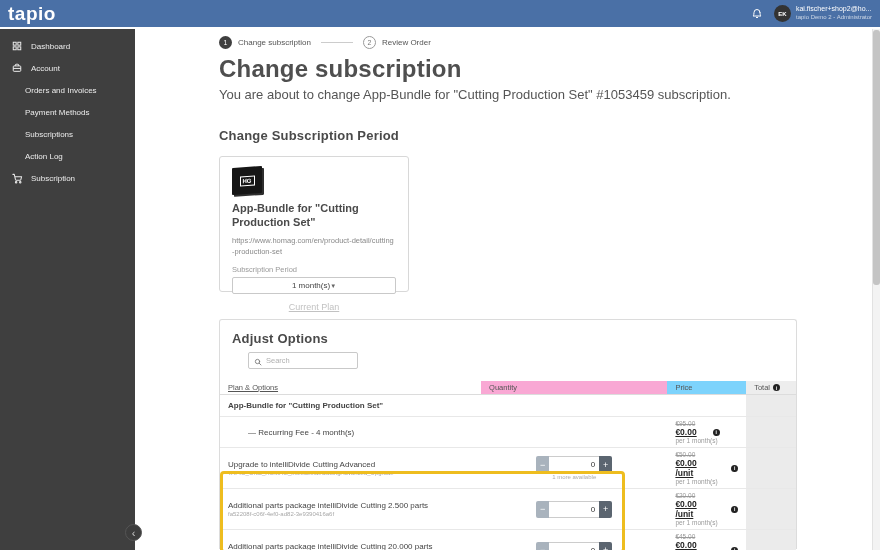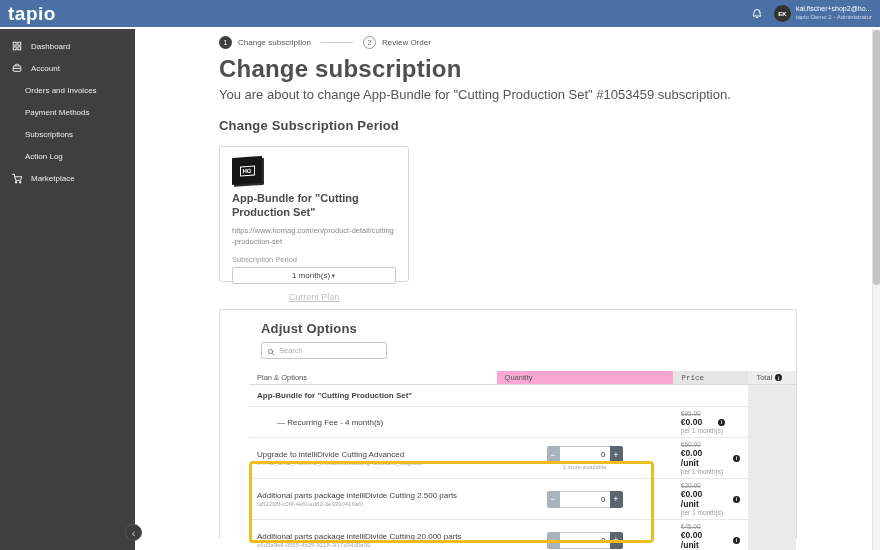--- a/index.html
+++ b/index.html
@@ -39,51 +39,51 @@
   .steps { display:flex; align-items:center; margin-top:7px; }
   .step-circle { width:13px; height:13px; border-radius:50%; font-size:7px; display:flex; align-items:center; justify-content:center; flex:none; }
   .step-circle.active { background:#3f3f3f; color:#fff; }
   .step-circle.inactive { background:#fff; border:1px solid #9a9a9a; color:#777; }
   .step-label { font-size:8px; color:#555; margin-left:6px; }
   .step-line { width:32px; height:1px; background:#ccc; margin:0 10px; }
 
   .page-title { font-size:24px; color:#4f4f4f; font-weight:600; margin-top:6px; letter-spacing:.2px; }
   .page-sub { font-size:13px; color:#555; margin-top:4px; }
   .section-heading { font-size:13px; font-weight:700; color:#4a4a4a; letter-spacing:.2px; }
-  .period-heading { margin-top:16px; }
+  .period-heading { margin-top:26px; }
 
   
   .period-card { margin-top:13px; width:190px; height:136px; border:1px solid #d8d8d8; border-radius:3px;
                  padding:10px 12px 8px 12px; background:#fff; }
   .homag-cube { width:30px; height:27px; background:#161616; border-radius:1px; transform:skewY(-4deg);
                 display:flex; align-items:center; justify-content:center; box-shadow:2px 2px 0 #2e2e2e; }
   .homag-cube span { border:1px solid #fff; color:#fff; font-size:6px; font-weight:700; padding:1px 2px; }
   .product-title { font-size:11px; font-weight:700; color:#4a4a4a; margin-top:8px; line-height:1.25; }
   .product-url { font-size:7.5px; color:#8a8a8a; margin-top:5px; line-height:1.5; word-break:break-all; }
   .period-label { font-size:7.5px; color:#9a9a9a; margin-top:8px; }
   .period-select { margin-top:3px; height:17px; border:1px solid #c9c9c9; border-radius:2px; display:flex;
                    align-items:center; justify-content:center; padding:0 6px; font-size:8px; color:#444; cursor:pointer; background:#fff; }
   .select-caret { font-size:6px; color:#666; }
   .current-plan { margin-top:8px; text-align:center; font-size:9px; color:#c2c2c2; width:100%; background:none; border:none;text-decoration:underline; }
 
   
   .options-card { margin-top:27px; width:578px; height:230px; border:1px solid #dcdcdc; border-bottom:none;
-                  border-radius:3px 3px 0 0; padding-top:11px; background:#fff;padding-left:29px; }
+                  border-radius:3px 3px 0 0; padding-top:11px; background:#fff; }
   .options-head { padding:0 12px; }
-  .search-box { margin-top:6px; width:126px; height:17px; border:1px solid #c9c9c9; border-radius:2px;
-                display:flex; align-items:center; padding:0 5px; gap:4px; background:#fff; }
+  .search-box { margin-top:6px; width:110px; height:17px; border:1px solid #c9c9c9; border-radius:2px;
+                display:flex; align-items:center; padding:0 5px; gap:4px; background:#fff;margin-left:16px; }
   .search-input { border:none; outline:none; font-size:7.5px; color:#444; width:100%; background:transparent; }
   .search-input::placeholder { color:#b0b0b0; }
 
   .table { margin-top:12px; position:relative; }
   .thead { display:flex; height:14px; font-size:7.5px; color:#555; border-bottom:1px solid #dcdcdc; }
   .th { display:flex; align-items:center; padding-left:8px; }
-  .th-name { width:262px; background:#fff; }
+  .th-name { width:262px; background:#fff;text-decoration:underline; }
   .th-qty { width:187px; background:#f9a8d4; }
-  .th-price { width:79px; background:#e5e5e5;font-family:Liberation Mono, monospace; }
+  .th-price { width:79px; background:#7dd3fc; }
   .th-total { width:50px; background:#ededed; gap:3px; }
 
   .row { display:flex; border-bottom:1px solid #e8e8e8; align-items:stretch; }
   .row.group { min-height:22px; }
   .row.item { min-height:27px; }
   .cell { padding:3px 8px; display:flex; flex-direction:column; justify-content:center; }
   .cell-name { width:262px; }
   .cell-qty { width:187px; align-items:center; }
   .cell-price { width:79px; }
   .cell-total { width:50px; background:#ebebeb; }
@@ -96,21 +96,21 @@
   .stepper { display:flex; align-items:center; height:17px; }
   .step-btn { width:13px; height:17px; color:#fff; font-size:9px; display:flex; align-items:center;
               justify-content:center; border:none; cursor:pointer; font-family:"Liberation Sans",sans-serif; }
   .minus { background:#a9b3bd; border-radius:2px 0 0 2px; }
   .plus { background:#5b6570; border-radius:0 2px 2px 0; }
   .qty-input { width:50px; height:17px; border:1px solid #ccc; border-left:none; border-right:none;
                text-align:right; font-size:8px; padding-right:4px; color:#333; outline:none; }
   .qty-note { font-size:6px; color:#ababab; margin-top:1px; }
 
   .price-old { font-size:6.5px; color:#9a9a9a; text-decoration:line-through; }
-  .price-new { font-size:8.5px; font-weight:700; color:#222; display:flex; align-items:center; gap:16px; }
+  .price-new { font-size:8.5px; font-weight:700; color:#222; display:flex; align-items:center; gap:16px;text-decoration:underline; }
   .price-per { font-size:6.5px; color:#9a9a9a; }
   .info-dot { width:7px; height:7px; border-radius:50%; background:#222; color:#fff; font-size:5px;
               display:inline-flex; align-items:center; justify-content:center; font-weight:700; flex:none; }
 
   .highlight-box { position:absolute; left:0; top:90px; width:405px; height:82px; border:3px solid #eebd1f;
                    border-radius:4px; pointer-events:none; z-index:3; }
 </style>
 </head>
 <body>
 
@@ -170,21 +170,21 @@
       <span>Action Log</span>
     </div>
     <div class="side-item">
       <span class="side-icon">
         <svg width="11" height="11" viewBox="0 0 24 24" fill="none" stroke="#ececec" stroke-width="2.2" stroke-linecap="round" stroke-linejoin="round">
           <circle cx="9" cy="20" r="1.6"></circle>
             <circle cx="18" cy="20" r="1.6"></circle>
           <path d="M2 3h3l2.6 11.6a2 2 0 0 0 2 1.4h7.7a2 2 0 0 0 2-1.5L21 8H6"></path>
         </svg>
       </span>
-      <span>Marketplace</span>
+      <span>Subscription</span>
     </div>
   </div>
 
   <div class="collapse-btn">‹</div>
 
   <div class="main">
 
     <div class="steps">
       <div class="step-circle active">1</div>
       <span class="step-label">Change subscription</span>

